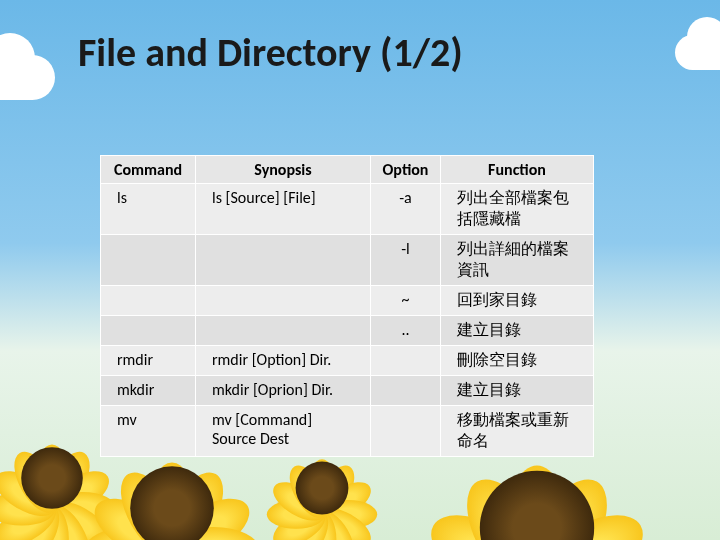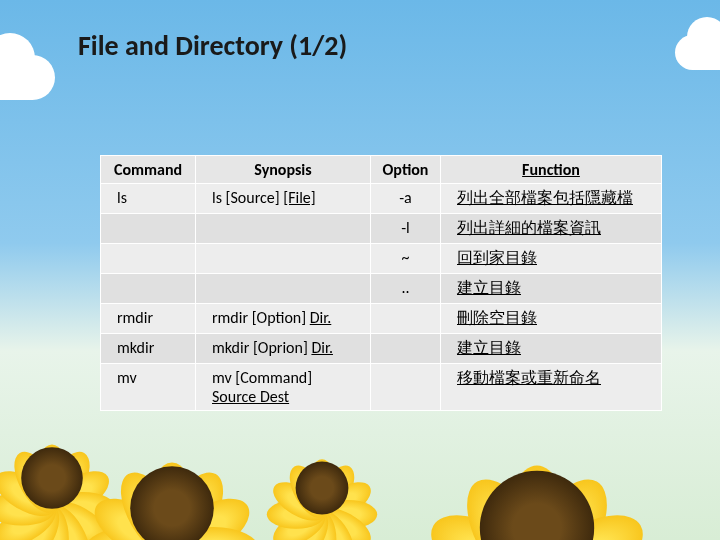--- a/index.html
+++ b/index.html
@@ -27,29 +27,29 @@
   .flower.f1 { left: 30px; bottom: 40px; transform: scale(1.4); }
   .flower.f2 { left: 150px; bottom: 10px; transform: scale(1.9); }
   .flower.f3 { left: 300px; bottom: 30px; transform: scale(1.2); }
   .flower.f4 { left: 515px; bottom: -10px; transform: scale(2.6); }
   .stem { position:absolute; width:10px; height:120px; background:linear-gradient(90deg,#4a7a1a,#6fa62a); top:40px; left:17px; border-radius:5px; z-index:0; }
 
   .title {
     position: absolute;
     top: 28px;
     left: 78px;
-    font-size: 28px;
+    font-size: 40px;
     font-weight: 700;
     color: #1a1a1a;
   }
   .tablewrap {
     position: absolute;
     top: 155px;
     left: 100px;
-    width: 562px;
+    width: 494px;
     background: transparent;
   }
   table {
     width: 100%;
     border-collapse: collapse;
     font-size: 16px;
   }
   th {
     background: #e6e6e6;
     font-weight: 700;
@@ -62,22 +62,22 @@
     padding: 4px 16px;
     border: 1px solid #fff;
     vertical-align: top;
     color: #000;
   }
   tbody tr:nth-child(odd) td { background: #ededed; }
   tbody tr:nth-child(even) td { background: #e0e0e0; }
   .col-cmd { width: 95px; }
   .col-syn { width: 175px; }
   .col-opt { width: 70px; text-align: center; }
-  .col-fun { width: auto; text-decoration: underline; }
-  .u { text-decoration: underline; }
+  .col-fun { width: auto; }
+  .u { }
 </style>
 </head>
 <body>
 
 <div class="cloud c1"></div>
 <div class="cloud c2"></div>
 
 <div class="flower f1">
   <div class="stem"></div>
   <div class="petal" style="transform:rotate(0deg)"></div>

